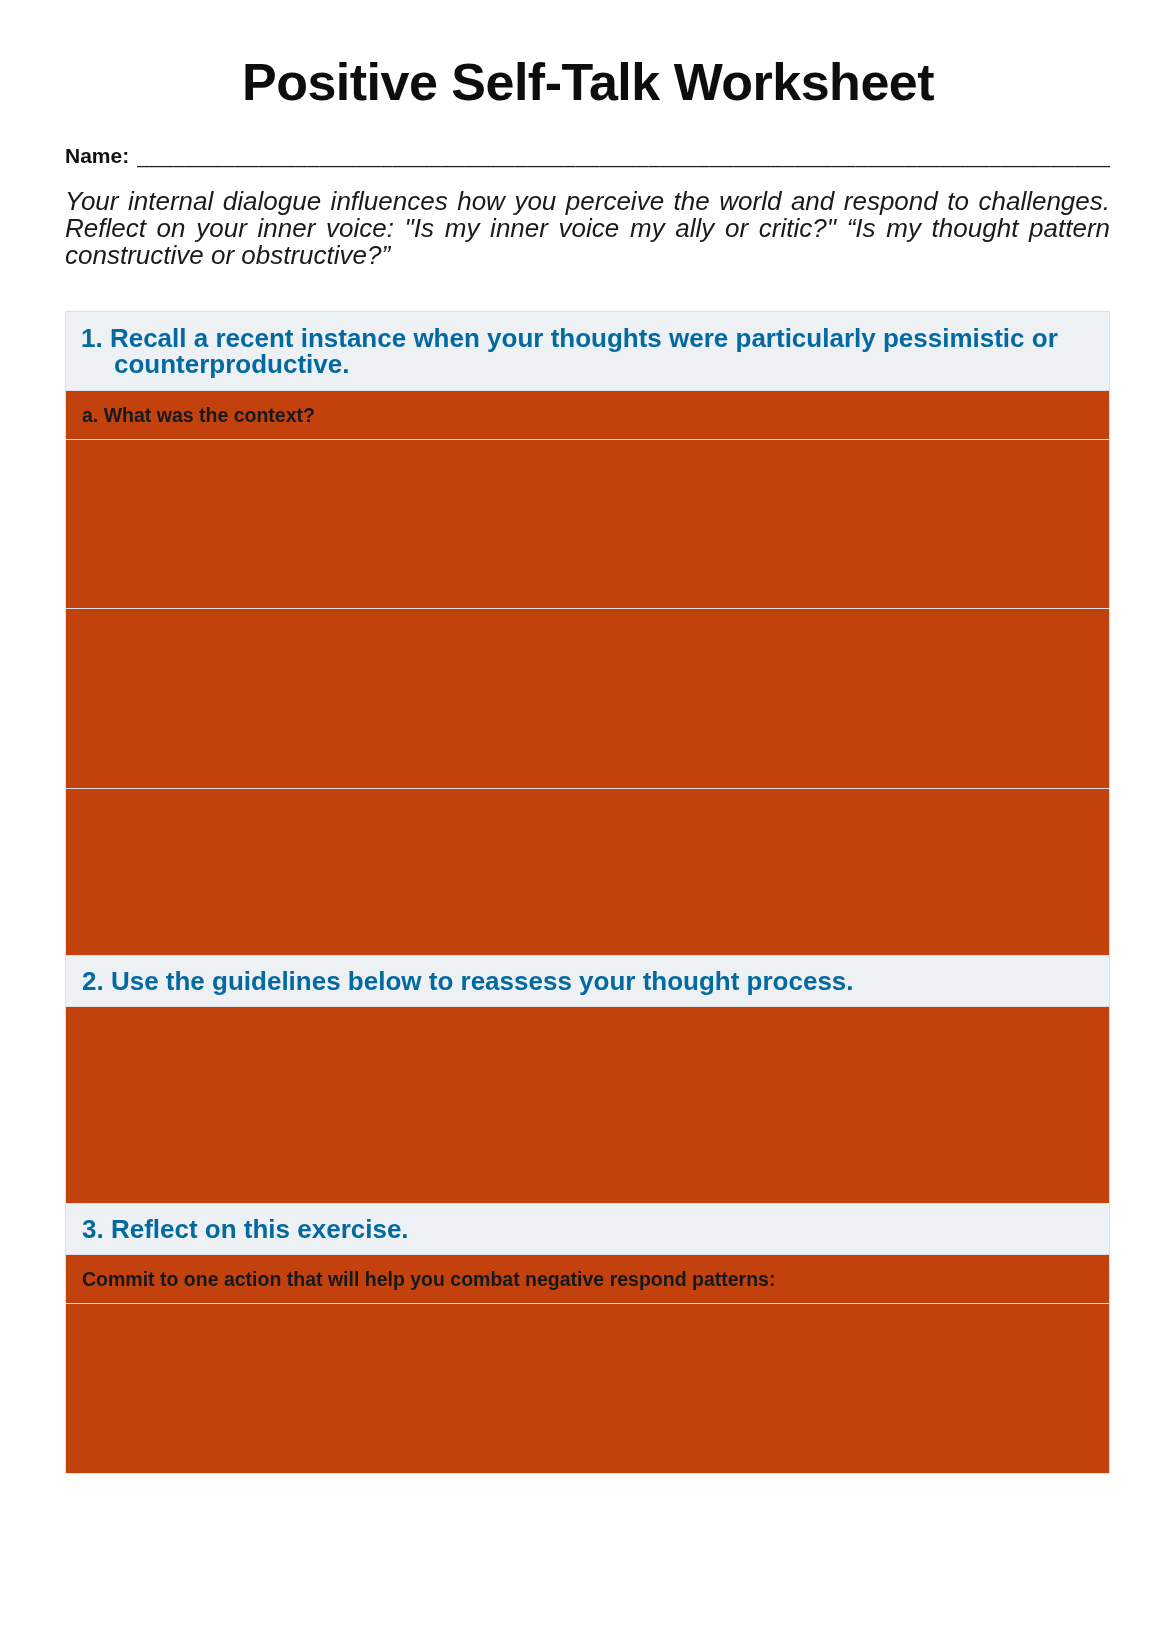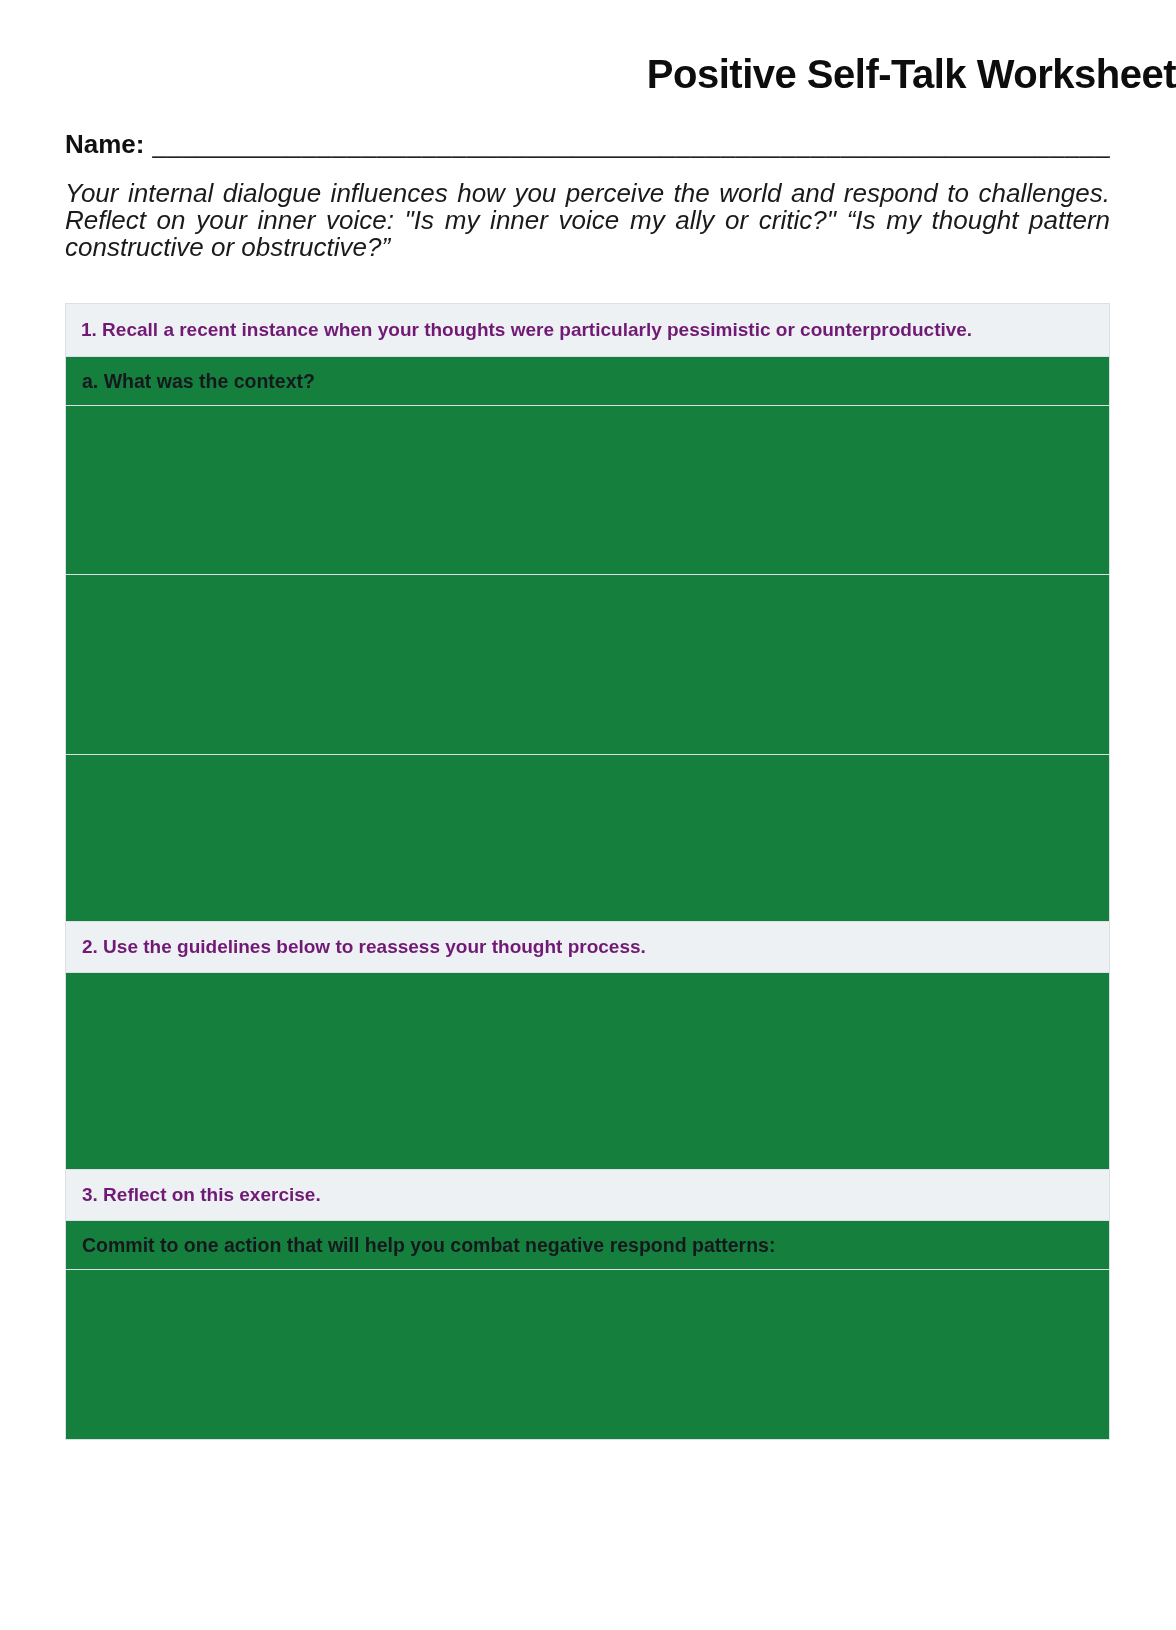--- a/index.html
+++ b/index.html
@@ -8,32 +8,32 @@
     width: 1176px;
     height: 1630px;
     font-family: "Liberation Sans", "DejaVu Sans", sans-serif;
     color: #111111;
     position: relative;
     overflow: hidden;
   }
 
   .page-title {
     margin-top: 52px;
-    text-align: right;
-    font-size: 40px;
+    text-align: center;
+    font-size: 52px;
     font-weight: bold;
     letter-spacing: -0.5px;
     color: #0d0d0d;
   }
 
   .name-row {
     margin: 32px 66px 0 65px;
     display: flex;
     align-items: flex-start;
-    font-size: 26px;
+    font-size: 21px;
   }
   .name-label {
     font-weight: bold;
     white-space: nowrap;
     margin-right: 8px;
   }
   .name-blank {
     flex: 1;
     overflow: hidden;
     white-space: nowrap;
@@ -50,32 +50,32 @@
     text-align: justify;
     color: #1a1a1a;
   }
 
   .worksheet {
     margin: 42px 66px 0 65px;
   }
   .ws-row {
     border: 1px solid #dcdfe3;
     margin-top: -1px;
-    background: #15803d;
+    background: #c2410c;
   }
   .ws-row:first-child { margin-top: 0; }
 
   .section-header {
     background: #eef1f4;
-    font-size: 19px;
+    font-size: 26px;
     font-weight: bold;
     line-height: 26px;
     padding: 13px 16px 13px 48px;
     text-indent: -33px;
-    color: #701a75;
+    color: #0369a1;
   }
   .section-header.single {
     padding: 12px 16px 12px 16px;
     text-indent: 0;
   }
 
   .q-label {
     font-size: 19.5px;
     font-weight: bold;
     line-height: 26px;

